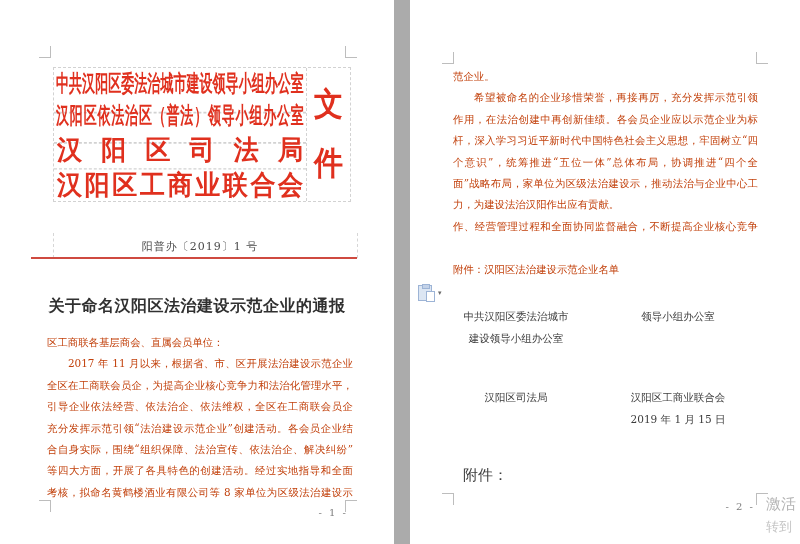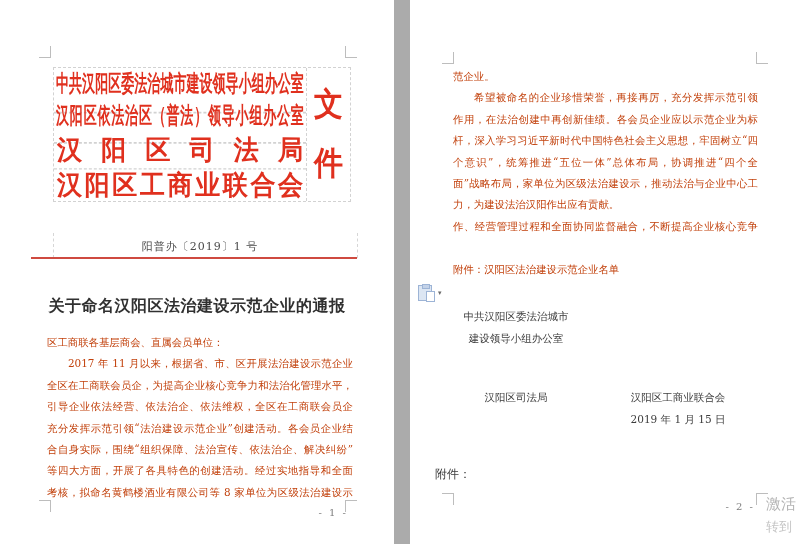--- a/index.html
+++ b/index.html
@@ -61,21 +61,21 @@
     background:#ffffff;border:1px solid #9db4d6;}
   .pb-caret{position:absolute;left:20px;top:4px;font-size:7px;color:#6b6b6b;
     font-family:"DejaVu Sans","Liberation Sans",sans-serif;}
 
   
   .sig{position:absolute;text-align:center;font-size:10.5px;color:#3d3d3d;line-height:22.4px;}
   .sig-a-left{left:23px;top:305px;width:166px;}
   .sig-a-right{left:188px;top:305px;width:160px;}
   .sig-b-left{left:23px;top:386px;width:166px;}
   .sig-b-right{left:188px;top:386px;width:160px;}
-  .attach-label{position:absolute;left:25px;top:466px;font-size:12px;color:#3d3d3d;}
+  .attach-label{position:absolute;left:53px;top:466px;font-size:15px;color:#3d3d3d;}
 
   
   .watermark{position:absolute;left:766px;top:495px;width:60px;
     font-family:"DejaVu Sans","Liberation Sans",sans-serif;white-space:nowrap;}
   .wm1{font-size:15px;color:#b3b3b3;margin-bottom:4px;}
   .wm2{font-size:13px;color:#c4c4c4;}
 </style>
 </head>
 <body>
 
@@ -197,20 +197,21 @@
   <div class="paste-btn">
     <span class="pb-ico"></span>
     <span class="pb-caret">▾</span>
   </div>
 
   <div class="sig sig-a-left">
     <div>中共汉阳区委法治城市</div>
     <div>建设领导小组办公室</div>
   </div>
   <div class="sig sig-a-right">
+    <div>领导小组办公室</div>
   </div>
   <div class="sig sig-b-left">
     <div>汉阳区司法局</div>
   </div>
   <div class="sig sig-b-right">
     <div>汉阳区工商业联合会</div>
     <div>2019 年 1 月 15 日</div>
   </div>
 
   <div class="attach-label">附件：</div>

